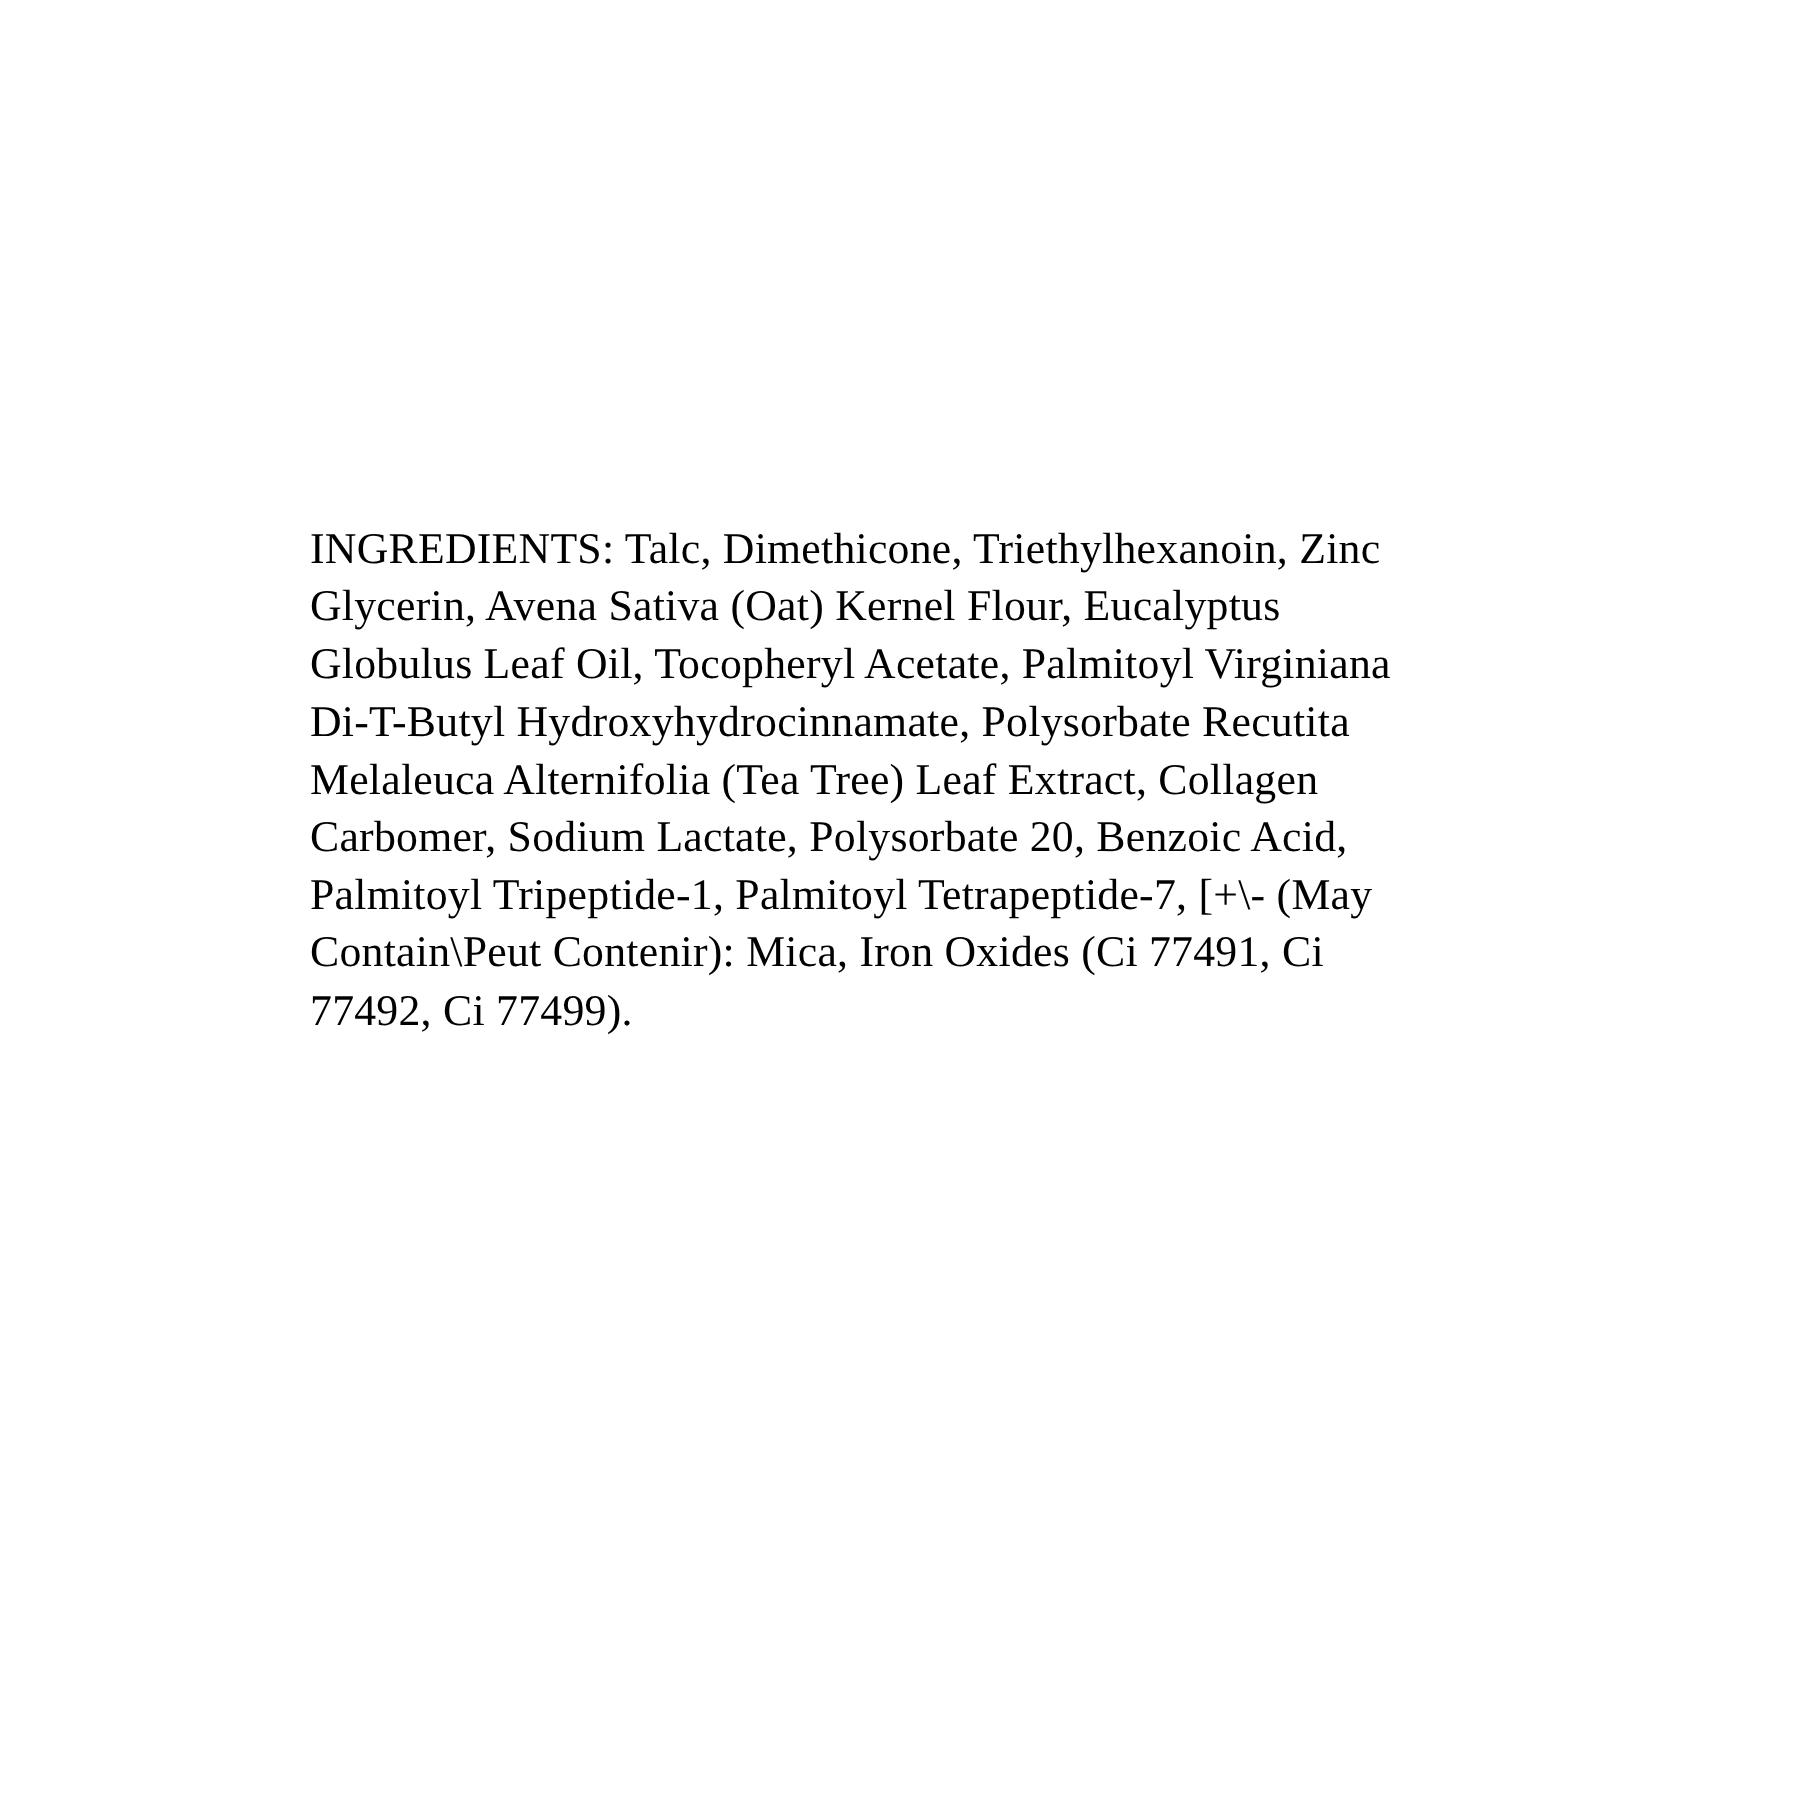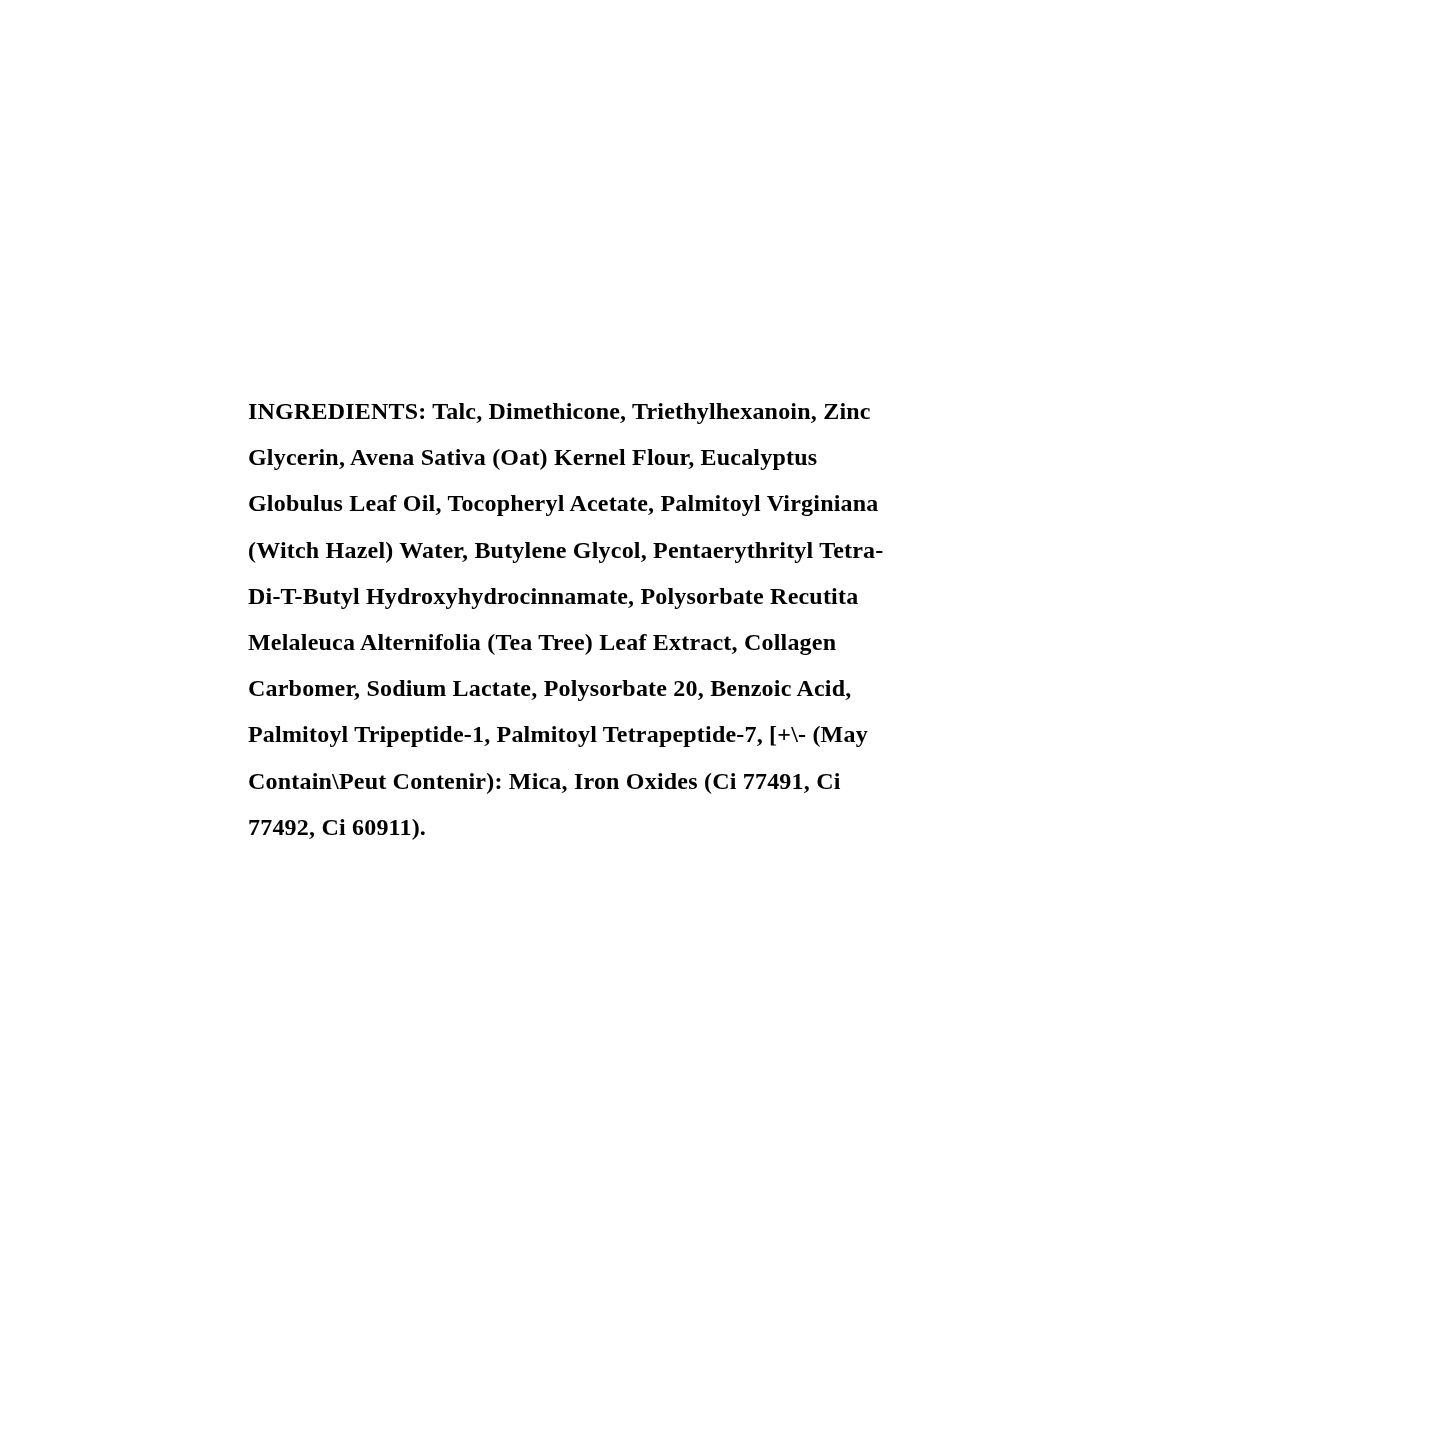--- a/index.html
+++ b/index.html
@@ -18,41 +18,40 @@
     position: absolute;
     left: 0;
     top: 0;
     width: 1445px;
     height: 1445px;
     background: #ffffff;
   }
   .ingredients-block {
     position: absolute;
     left: 248px;
-    top: 388px;
+    top: 416px;
     width: 980px;
     color: #000000;
-    font-size: 24px;
+    font-size: 35px;
     line-height: 46.2px;
-    font-weight: 700;
+    font-weight: 400;
     letter-spacing: 0.2px;
   }
   .ingredients-block .line {
     white-space: nowrap;
   }
 </style>
 </head>
 <body>
 
 <div class="label-canvas">
   <div class="ingredients-block">
     <div class="line">INGREDIENTS: Talc, Dimethicone, Triethylhexanoin, Zinc</div>
     <div class="line">Glycerin, Avena Sativa (Oat) Kernel Flour, Eucalyptus</div>
     <div class="line">Globulus Leaf Oil, Tocopheryl Acetate, Palmitoyl Virginiana</div>
-    <div class="line">(Witch Hazel) Water, Butylene Glycol, Pentaerythrityl Tetra-</div>
     <div class="line">Di-T-Butyl Hydroxyhydrocinnamate, Polysorbate Recutita</div>
     <div class="line">Melaleuca Alternifolia (Tea Tree) Leaf Extract, Collagen</div>
     <div class="line">Carbomer, Sodium Lactate, Polysorbate 20, Benzoic Acid,</div>
     <div class="line">Palmitoyl Tripeptide-1, Palmitoyl Tetrapeptide-7, [+\- (May</div>
     <div class="line">Contain\Peut Contenir): Mica, Iron Oxides (Ci 77491, Ci</div>
-    <div class="line">77492, Ci 60911).</div>
+    <div class="line">77492, Ci 77499).</div>
   </div>
 </div>
 
 </body></html>

